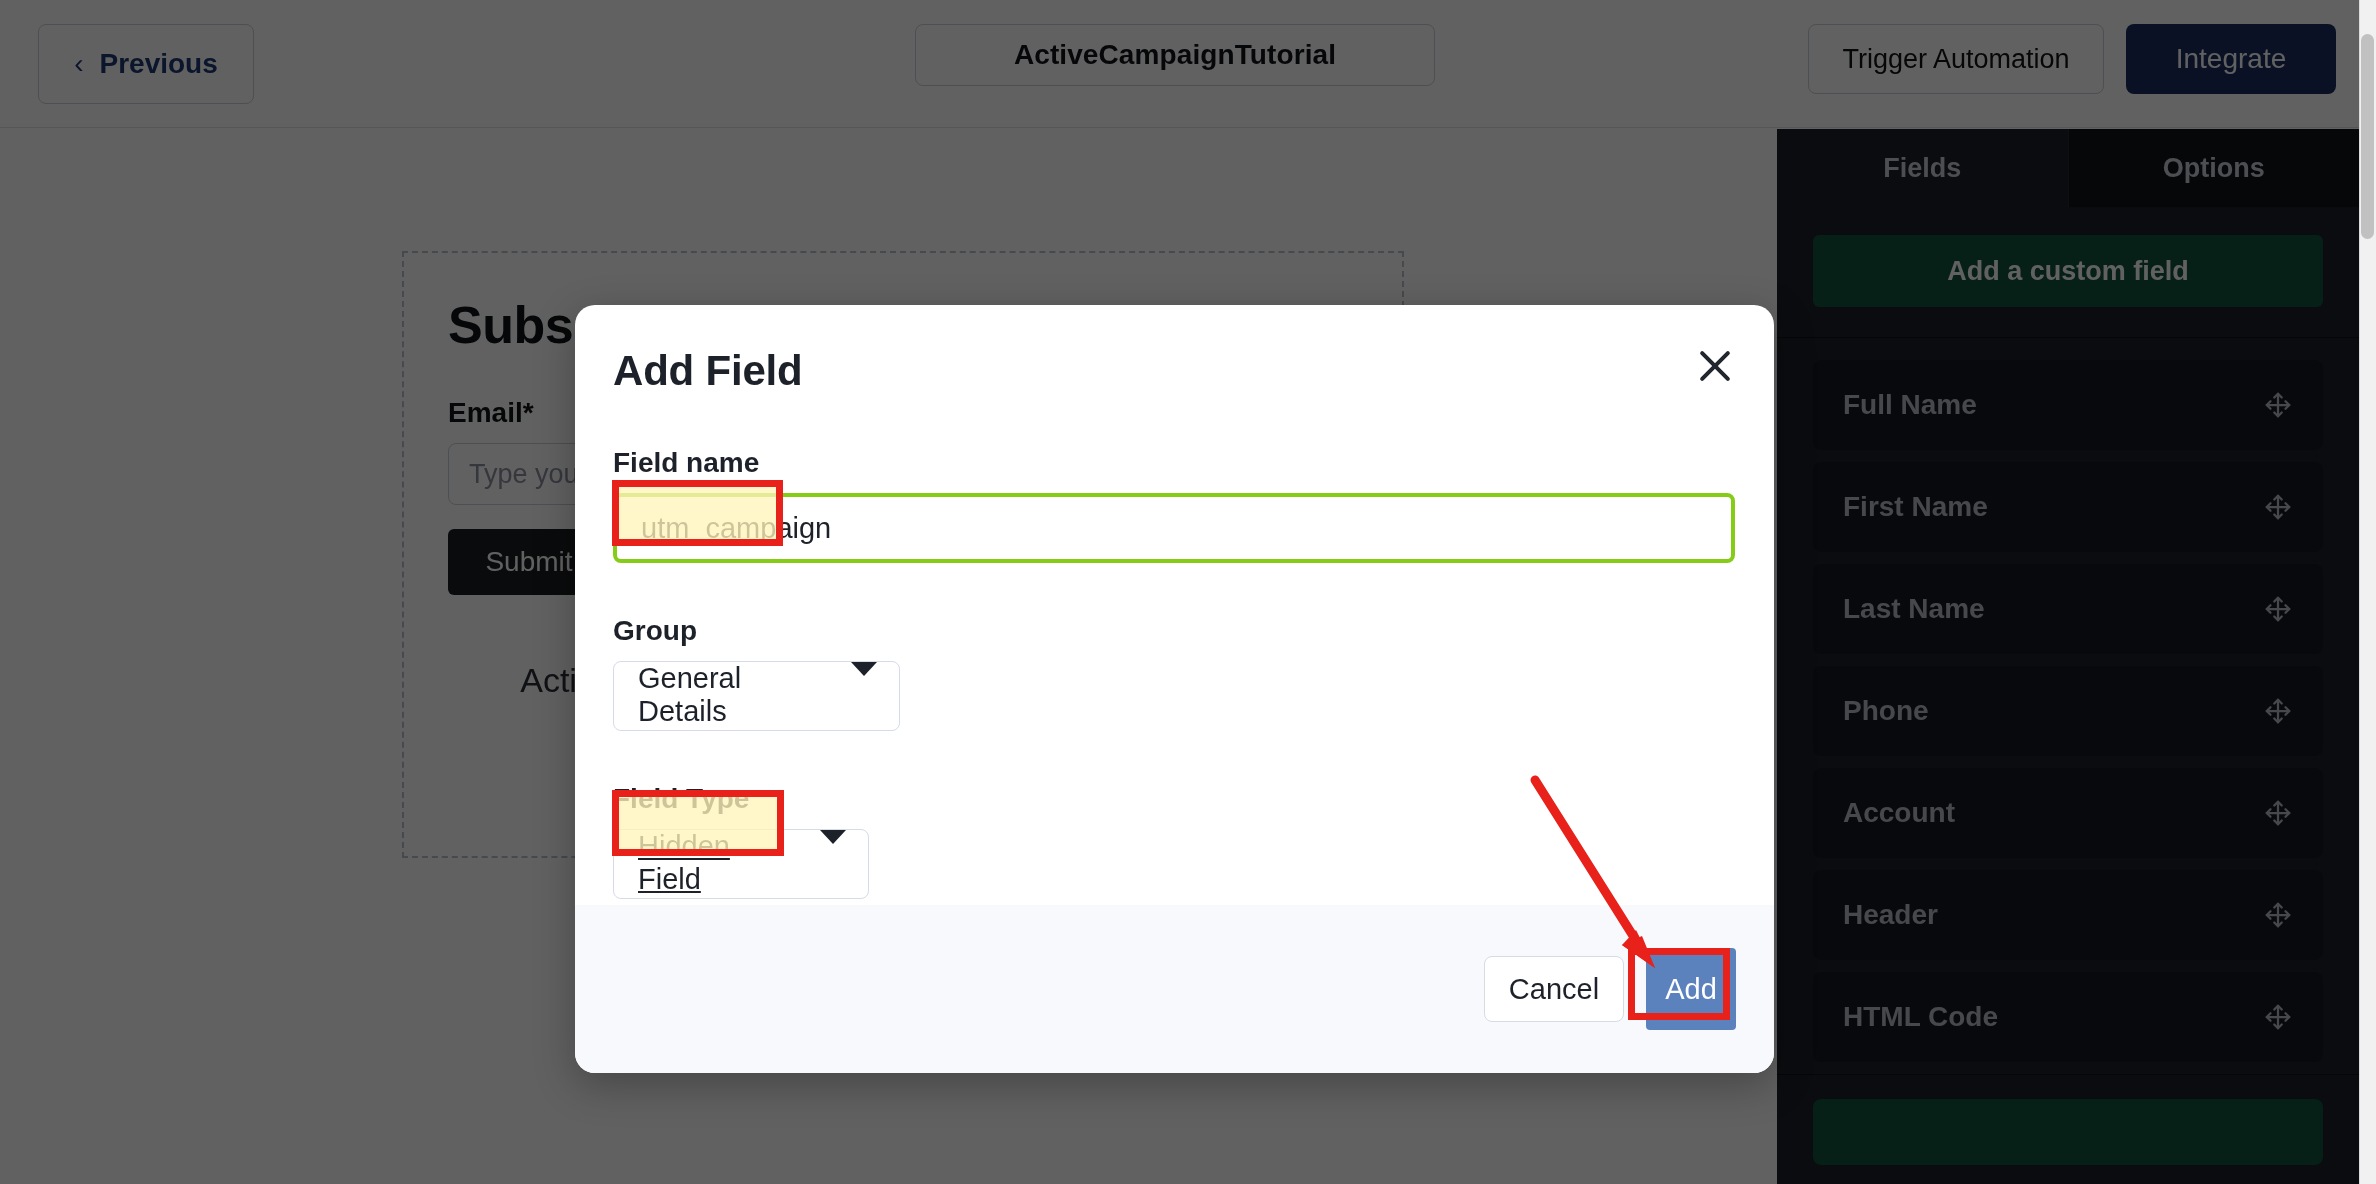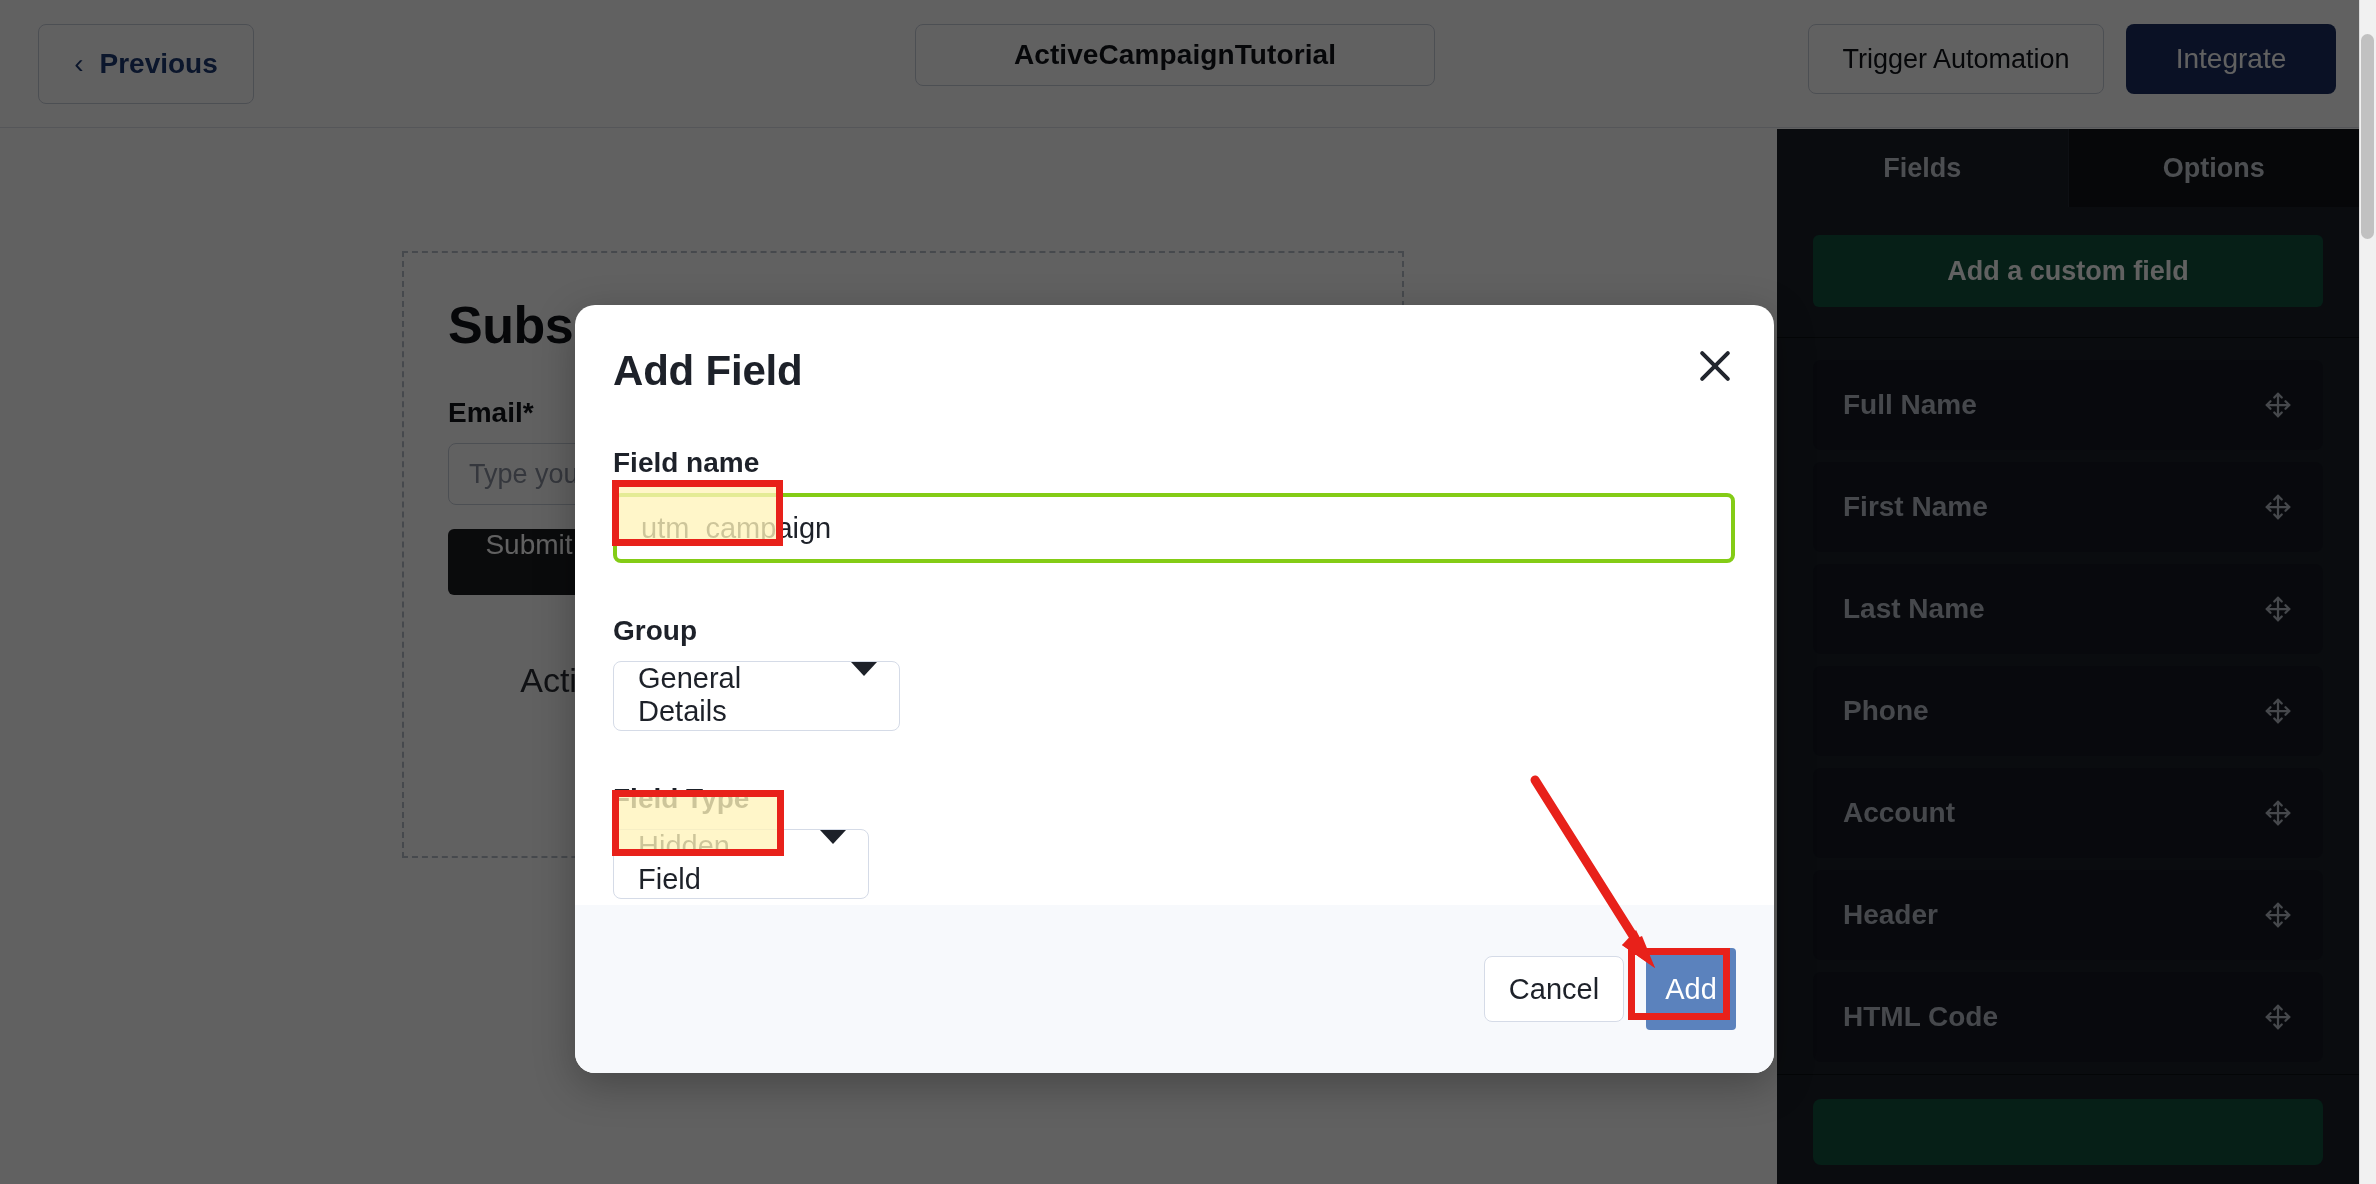--- a/index.html
+++ b/index.html
@@ -146,21 +146,21 @@
   }
 
   .form-submit {
     margin-top: 24px;
     width: 162px; height: 66px;
     background: #1b1d21;
     border-radius: 6px;
     color: #ffffff;
     font-size: 28px;
     display: flex;
-    align-items: flex-start;
+    align-items: center;
     justify-content: center;
   }
 
   .form-credit {
     margin-top: 40px;
     text-align: center;
     width: 392px;
   }
   .form-credit .small { font-size: 21px; color: #3c4048; }
   .form-credit .brand { font-size: 34px; color: #2b2f36; margin-top: 2px; }
@@ -324,21 +324,21 @@
     border-radius: 8px;
     background: #ffffff;
     display: inline-flex;
     align-items: flex-start;
     gap: 26px;
     padding: 0 22px 0 24px;
     font-size: 29px;
     color: #1d2129;
   }
   .select.group-sel { width: 287px; }
-  .select.type-sel  { width: 256px; }
+  .select.type-sel  { width: 256px; text-decoration: underline; }
 
   .caret {
     width: 0; height: 0;
     border-left: 13px solid transparent;
     border-right: 13px solid transparent;
     border-top: 14px solid #1d2129;
   }
 
   .modal-footer {
     position: absolute;

